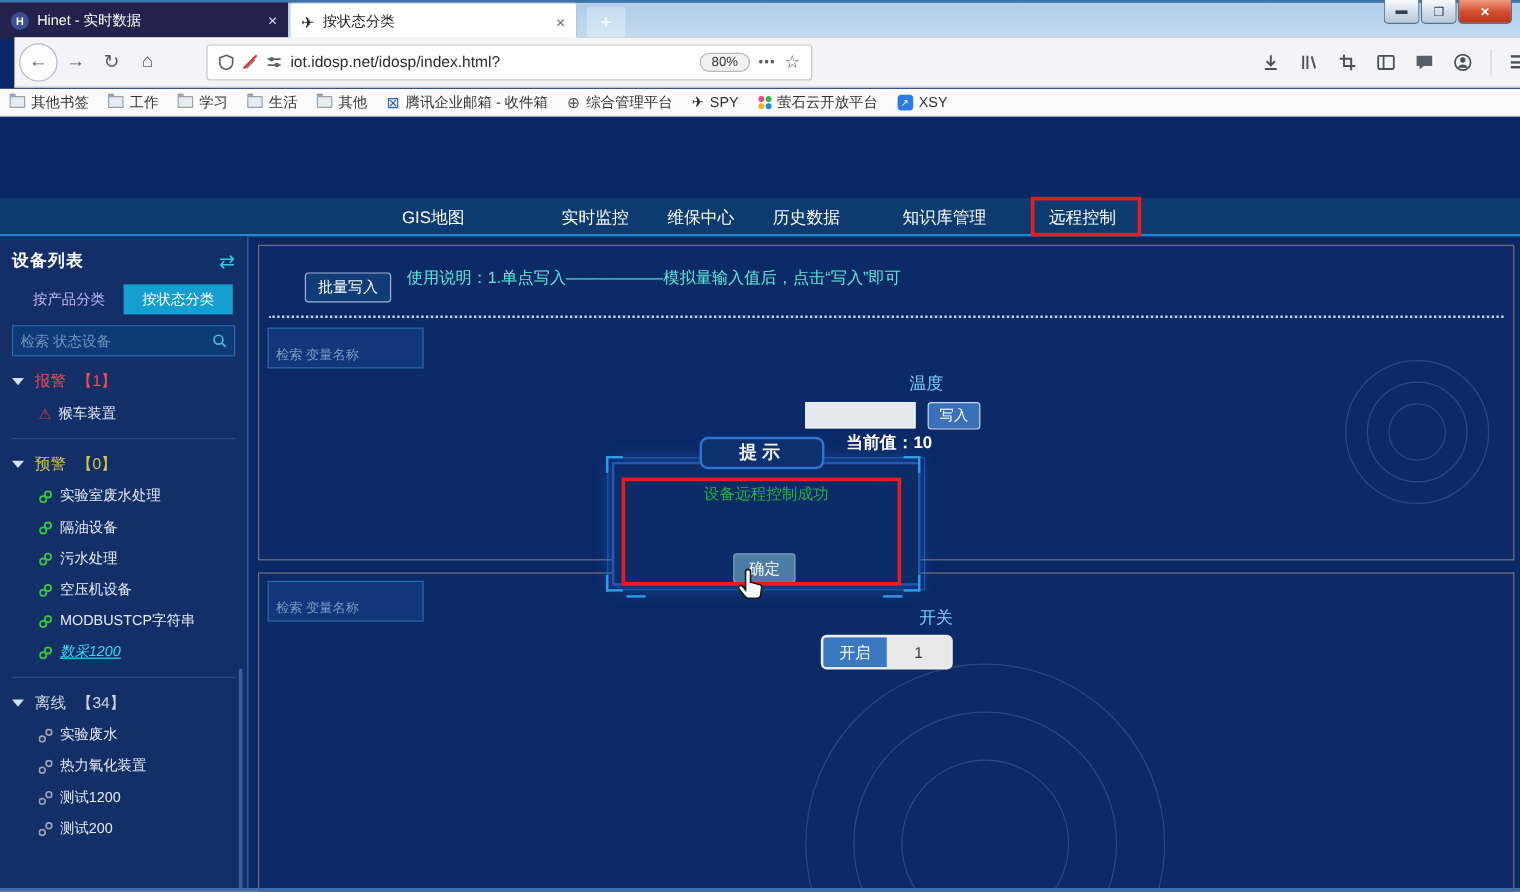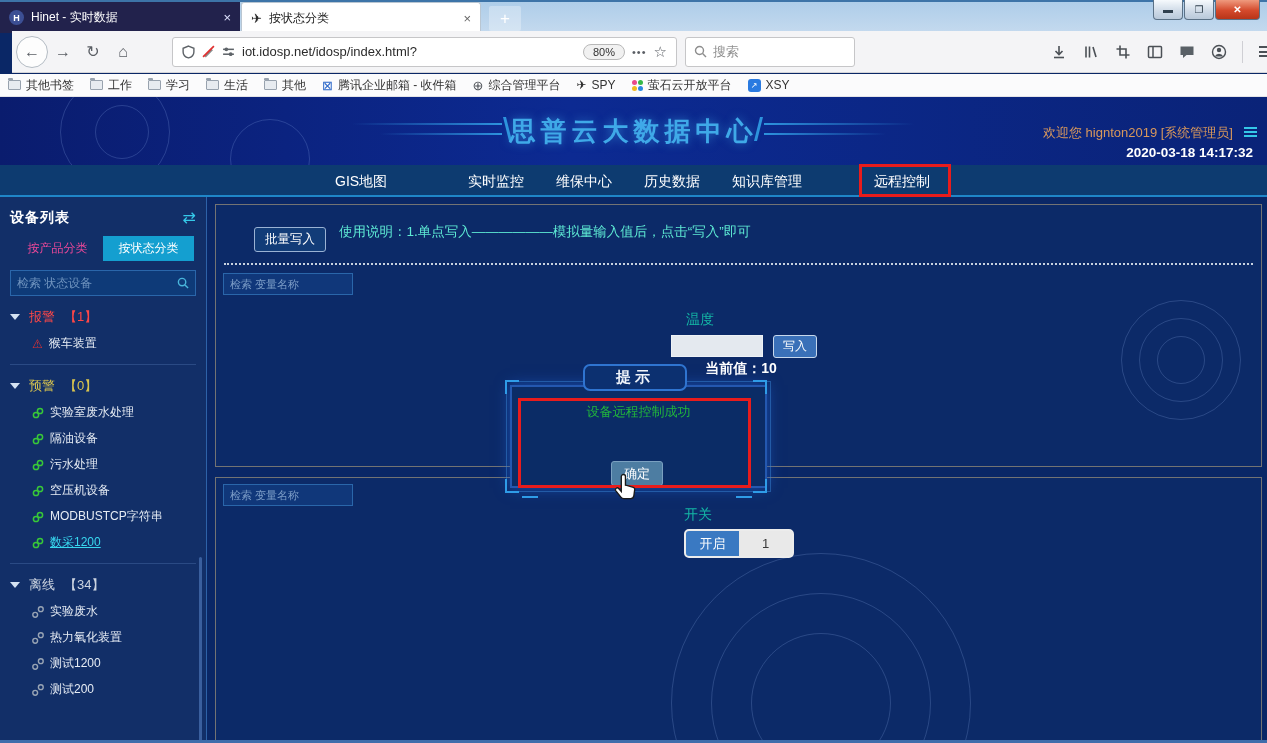--- a/index.html
+++ b/index.html
@@ -66,45 +66,45 @@
 #pg-nav{position:absolute;left:0;top:165px;width:100%;height:32px;background:#0d3b70;border-bottom:2px solid #1f86c8}
 .navitem{position:absolute;top:8px;font-size:14px;color:#fff;white-space:nowrap}
 .redbox{position:absolute;border:3px solid #e81c1c;z-index:6}
 
 #sidebar{position:absolute;left:0;top:197px;width:207px;height:543px;background:#122f68;border-right:1px solid #2e62a8;padding:11px 10px;overflow:hidden}
 #sb-title-row{display:flex;align-items:center;justify-content:space-between}
 #sb-title{font-size:14px;font-weight:bold;color:#fff;letter-spacing:1px}
 .ic-swap{color:#35c8e8;font-size:16px}.ic-swap::before{content:"⇄"}
 #sb-tabs{display:flex;margin:9px 2px 0 2px;height:25px}
 .sbtab{flex:1;text-align:center;line-height:25px;font-size:12px}
-.sbtab.off{color:#ec4899}
+.sbtab.off{color:#c4b5fd}
 .sbtab.on{background:#149fd0;color:#fff}
 .sb-search{margin-top:9px;height:24px;background:#0e3a78;border:1px solid #2a66aa;display:flex;align-items:center;padding:12px 6px;gap:5px}
 .sb-search input{flex:1;background:transparent;border:none;outline:none;font-size:12px;color:#cfe0f4}
 .sb-search input::placeholder{color:#6f93be}
 .t-group{display:flex;align-items:center;gap:9px;font-size:13px;margin-top:12px}
 .t-sep{border-top:1px solid rgba(100,140,200,.3);margin-top:12px;padding-top:12px}
 .caret{width:0;height:0;border-left:5px solid transparent;border-right:5px solid transparent;border-top:6px solid #d4e2f2}
 .g-alarm{color:#ff4747}.g-warn{color:#d9c44e}.g-online{color:#3ed058}.g-offline{color:#ccd4e0}
 .t-item{display:flex;align-items:center;gap:6px;font-size:12px;color:#e6ecf4;margin:9px 0 0 22px;white-space:nowrap}
-.t-item.sel{color:#38d8f0;text-decoration:underline}
+.t-item.sel{color:#38d8f0;font-style:italic;text-decoration:underline}
 .warn-ico{color:#e83030;font-size:12px;line-height:1}.warn-ico::before{content:"⚠"}
 #sb-scroll{position:absolute;right:4px;top:360px;width:3px;height:375px;background:#3a5f9e;border-radius:2px}
 
 .panel{position:absolute;left:215px;width:1047px;border:1px solid #737373;background:#0c2a68;overflow:hidden}
 #panel1{top:204px;height:263px}
 #panel2{top:477px;height:270px}
 .batch-btn{position:absolute;left:38px;top:22px;height:25px;padding:0 10px;background:#123c78;border:1px solid #9ab2d4;border-radius:3px;color:#fff;font-size:12.5px}
 .instr{position:absolute;left:123px;top:17px;font-size:13.5px;color:#5eead4;line-height:20px}
 .instr .l2{margin-left:85px}
 .dotline{position:absolute;left:8px;right:8px;top:58px;border-top:2px dotted #c8d2e0}
-.var-search{position:absolute;left:7px;height:22px;width:130px;background:#10377a;border:1px solid #2a66aa;display:flex;align-items:flex-start;padding:4px 6px}
+.var-search{position:absolute;left:7px;height:22px;width:130px;background:#10377a;border:1px solid #2a66aa;display:flex;align-items:flex-start;padding:16px 6px}
 .var-search input{width:100%;background:transparent;border:none;outline:none;font-size:11px;color:#cfe0f4}
 .var-search input::placeholder{color:#7b9cc6}
-.v-label{position:absolute;width:100px;text-align:left;font-size:14px;color:#14b8a6}
+.v-label{position:absolute;width:100px;text-align:right;font-size:14px;color:#7dd3fc}
 .v-input{position:absolute;left:455px;top:130px;width:92px;height:22px;background:#e4e9ef;border:1px solid #eef2f6;outline:none;padding:0 4px;font-size:12px;color:#222}
 .write-btn{position:absolute;left:557px;top:130px;width:44px;height:23px;background:#3a70b8;border:1px solid #c8d8ec;border-radius:3px;color:#fff;font-size:12px}
 .cur-val{position:absolute;left:455px;top:155px;width:140px;text-align:center;font-size:14px;font-weight:bold;color:#fff}
 .toggle{position:absolute;left:468px;top:51px;width:110px;height:29px;display:flex;border:2px solid #ececec;border-radius:5px;overflow:hidden;background:#e9e9e9}
 .tg-state{width:53px;background:#3a79c2;color:#fff;font-size:13px;display:flex;align-items:center;justify-content:center}
 .tg-val{flex:1;color:#3a3a3a;font-size:13px;display:flex;align-items:center;justify-content:center}
 
 #modal-body{position:absolute;left:510px;top:385px;width:257px;height:103px;background:#0b2c66;border:2px solid #2458b0;box-shadow:0 0 14px rgba(30,90,200,.7);outline:1px solid rgba(60,140,220,.45);outline-offset:3px;z-index:5}
 .cb{position:absolute;width:14px;height:14px;z-index:6}
 .cb.tl{left:505px;top:380px;border-left:2px solid #2f9ce8;border-top:2px solid #2f9ce8}
@@ -161,27 +161,20 @@
           <line x1="1" y1="4" x2="11" y2="4" stroke="#5e6368" stroke-width="1.4"></line>
           <line x1="1" y1="8.5" x2="11" y2="8.5" stroke="#5e6368" stroke-width="1.4"></line>
           <circle cx="4" cy="4" r="1.7" fill="#5e6368"></circle>
           <circle cx="8" cy="8.5" r="1.7" fill="#5e6368"></circle>
         </svg>
       <span class="urltext">iot.idosp.net/idosp/index.html?</span>
       <span class="zoompill">80%</span>
       <span class="ic-dots"></span>
       <span class="ic-star"></span>
     </div>
-    <div id="searchbar">
-      <svg width="13" height="13" viewBox="0 0 13 13">
-          <circle cx="5.5" cy="5.5" r="4" fill="none" stroke="#8d8d8d" stroke-width="1.4"></circle>
-          <line x1="8.6" y1="8.6" x2="12" y2="12" stroke="#8d8d8d" stroke-width="1.4"></line>
-        </svg>
-      <input placeholder="搜索" style="">
-    </div>
     <div id="tb-icons">
       <span class="tbi">
           <svg width="16" height="16" viewBox="0 0 16 16">
             <path d="M8 2 V10 M4.5 7 L8 10.5 L11.5 7" fill="none" stroke="#4b5056" stroke-width="1.6"></path>
             <line x1="3" y1="13.5" x2="13" y2="13.5" stroke="#4b5056" stroke-width="1.6"></line>
           </svg>
         </span>
       <span class="tbi">
           <svg width="16" height="16" viewBox="0 0 16 16">
             <line x1="3" y1="2.5" x2="3" y2="13.5" stroke="#4b5056" stroke-width="1.6"></line>
@@ -265,46 +258,27 @@
           <i style="background:#2a88e0"></i>
         </span>
         <span>萤石云开放平台</span>
       </span>
     <span class="bmk">
         <span class="bi-xsy"></span>
         <span>XSY</span>
       </span>
   </div>
 
-  <div id="pg-header">
-    <div class="ring" style="left:60px;top:-20px;width:110px;height:110px"></div>
-    <div class="ring" style="left:95px;top:8px;width:54px;height:54px"></div>
-    <div class="ring" style="left:230px;top:22px;width:80px;height:80px"></div>
-    <div class="tline" style="left:352px;top:26px;width:150px"></div>
-    <div class="tline" style="left:380px;top:36px;width:122px"></div>
-    <div class="chev" style="left:506px;top:20px"></div>
-    <div class="tline r" style="left:764px;top:26px;width:150px"></div>
-    <div class="tline r" style="left:764px;top:36px;width:122px"></div>
-    <div class="chev r" style="left:749px;top:20px"></div>
-    <div id="pg-title">思普云大数据中心</div>
-    <div id="welcome">欢迎您  hignton2019 [系统管理员]</div>
-    <div id="hdr-menu">
-        <i></i>
-        <i></i>
-        <i></i>
-      </div>
-    <div id="datetime">2020-03-18 14:17:32</div>
-  </div>
 
   <div id="pg-nav">
     <span class="navitem" style="left:335px">GIS地图</span>
     <span class="navitem" style="left:468px">实时监控</span>
     <span class="navitem" style="left:556px">维保中心</span>
     <span class="navitem" style="left:644px">历史数据</span>
-    <span class="navitem" style="left:732px">知识库管理</span>
+    <span class="navitem" style="left:752px">知识库管理</span>
     <span class="navitem" style="left:874px;font-weight:normal">远程控制</span>
   </div>
   <div class="redbox" style="left:859px;top:164px;width:92px;height:33px"></div>
 
   <div id="sidebar">
     <div id="sb-title-row">
       <span id="sb-title">设备列表</span>
       <span class="ic-swap"></span>
     </div>
     <div id="sb-tabs">

